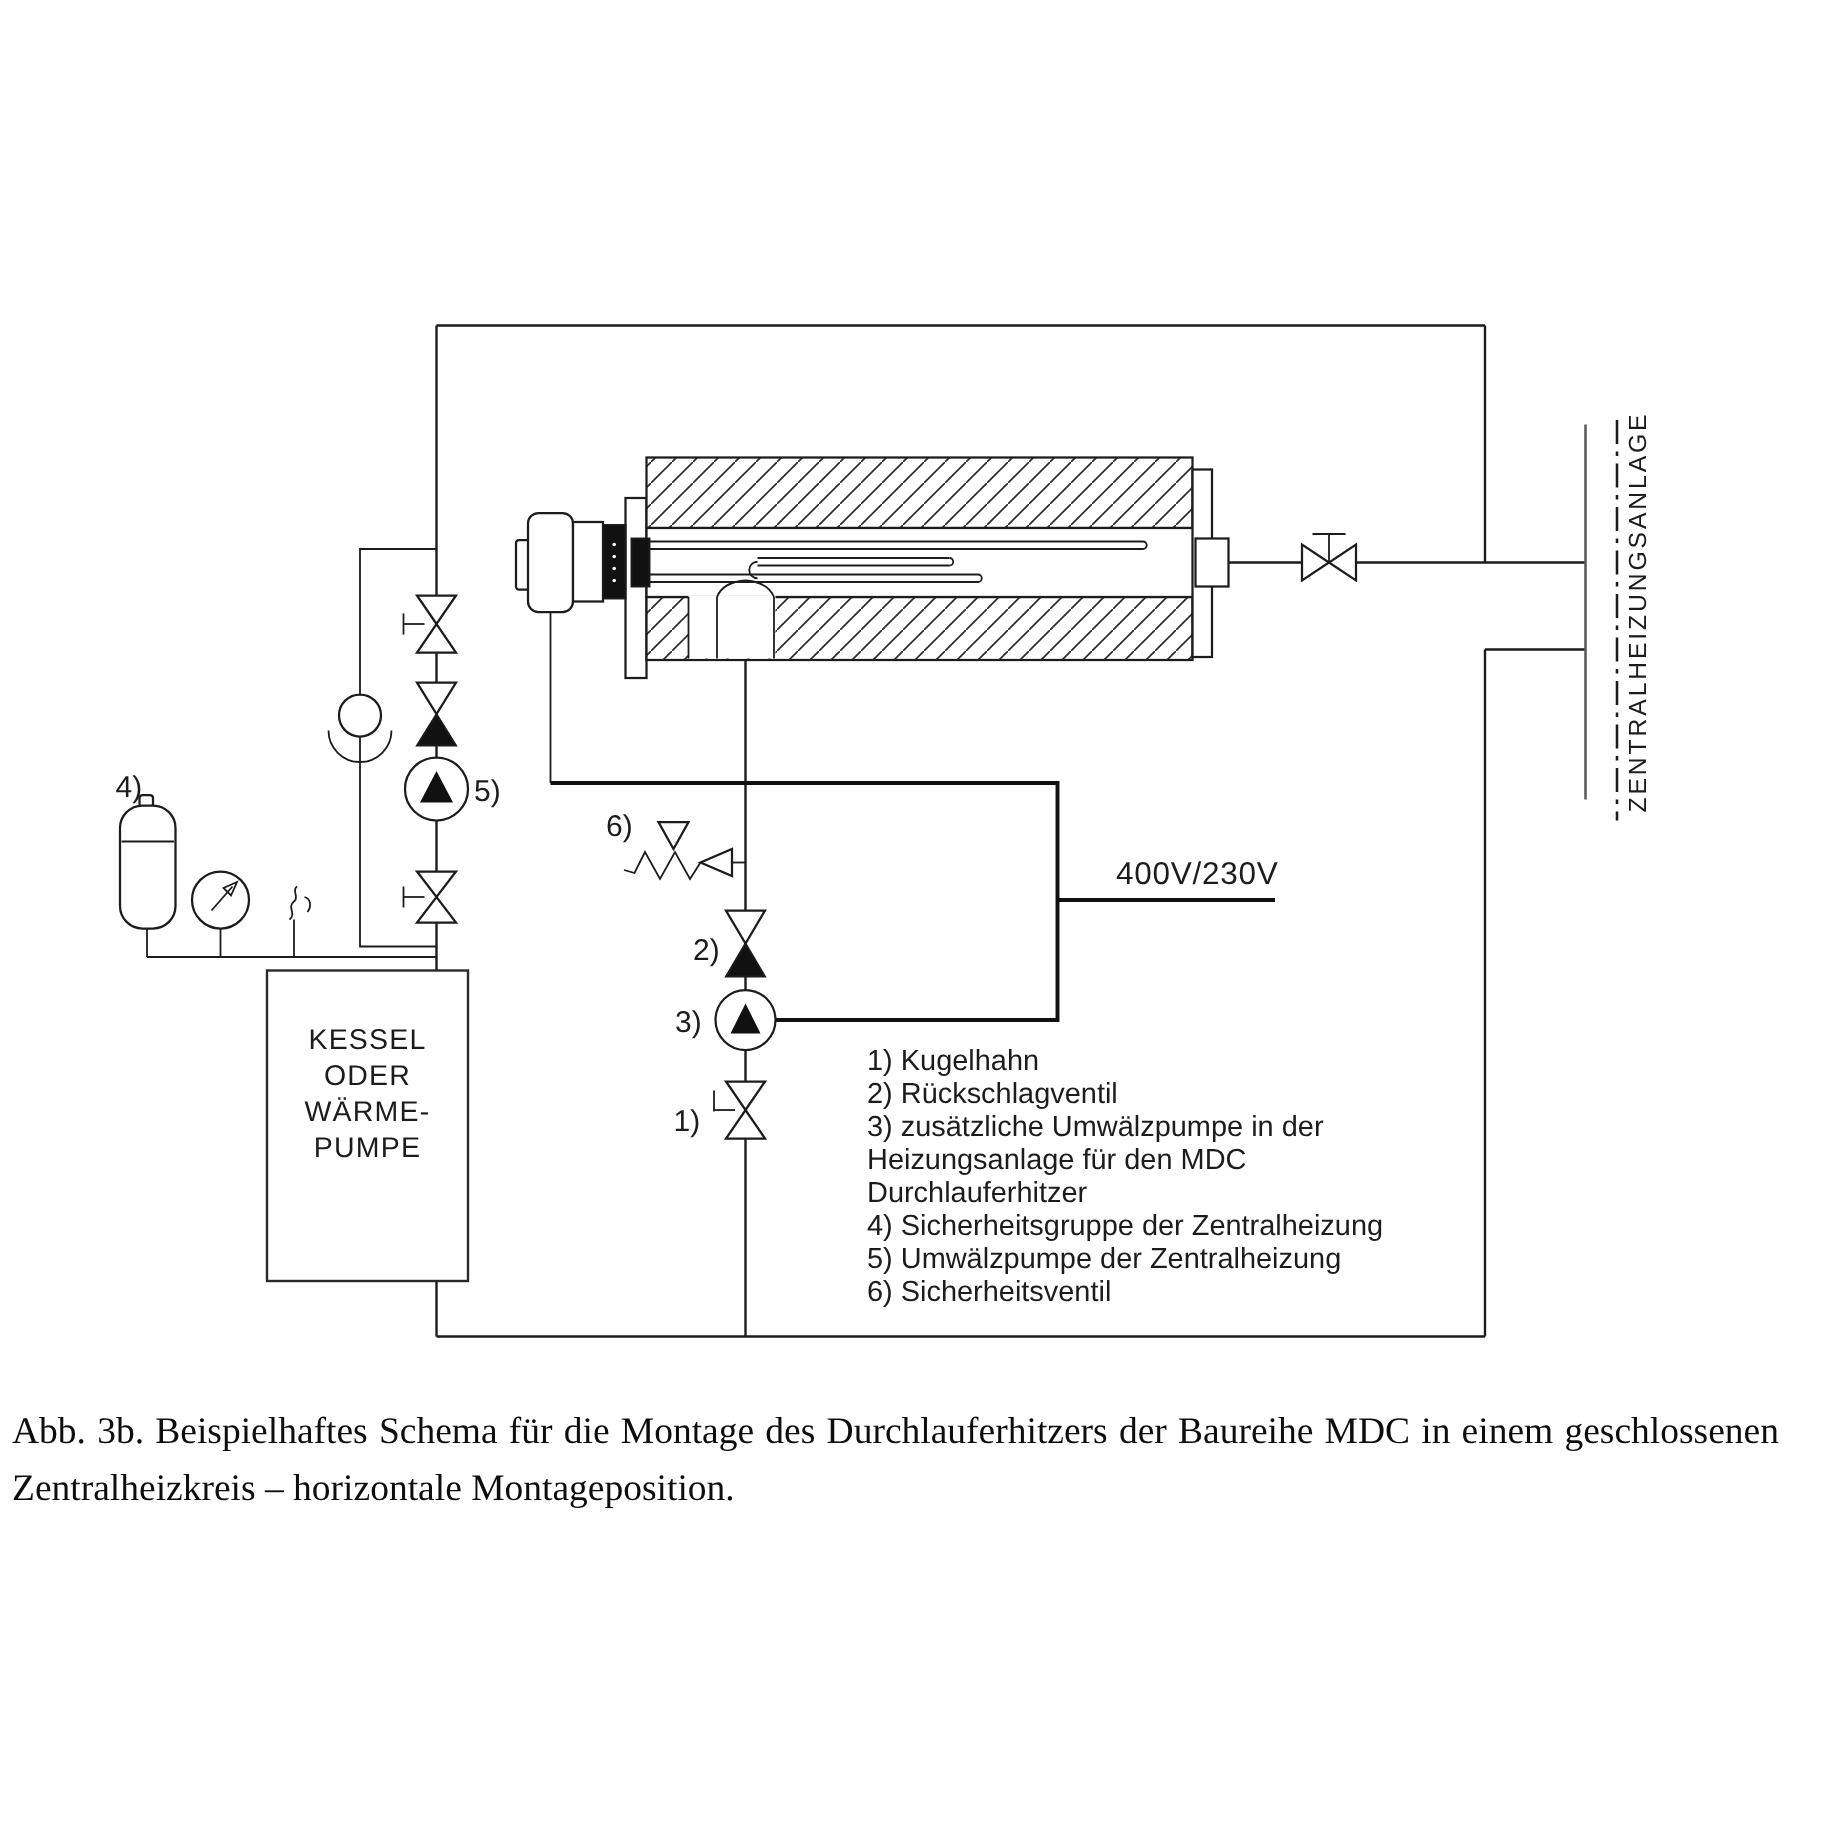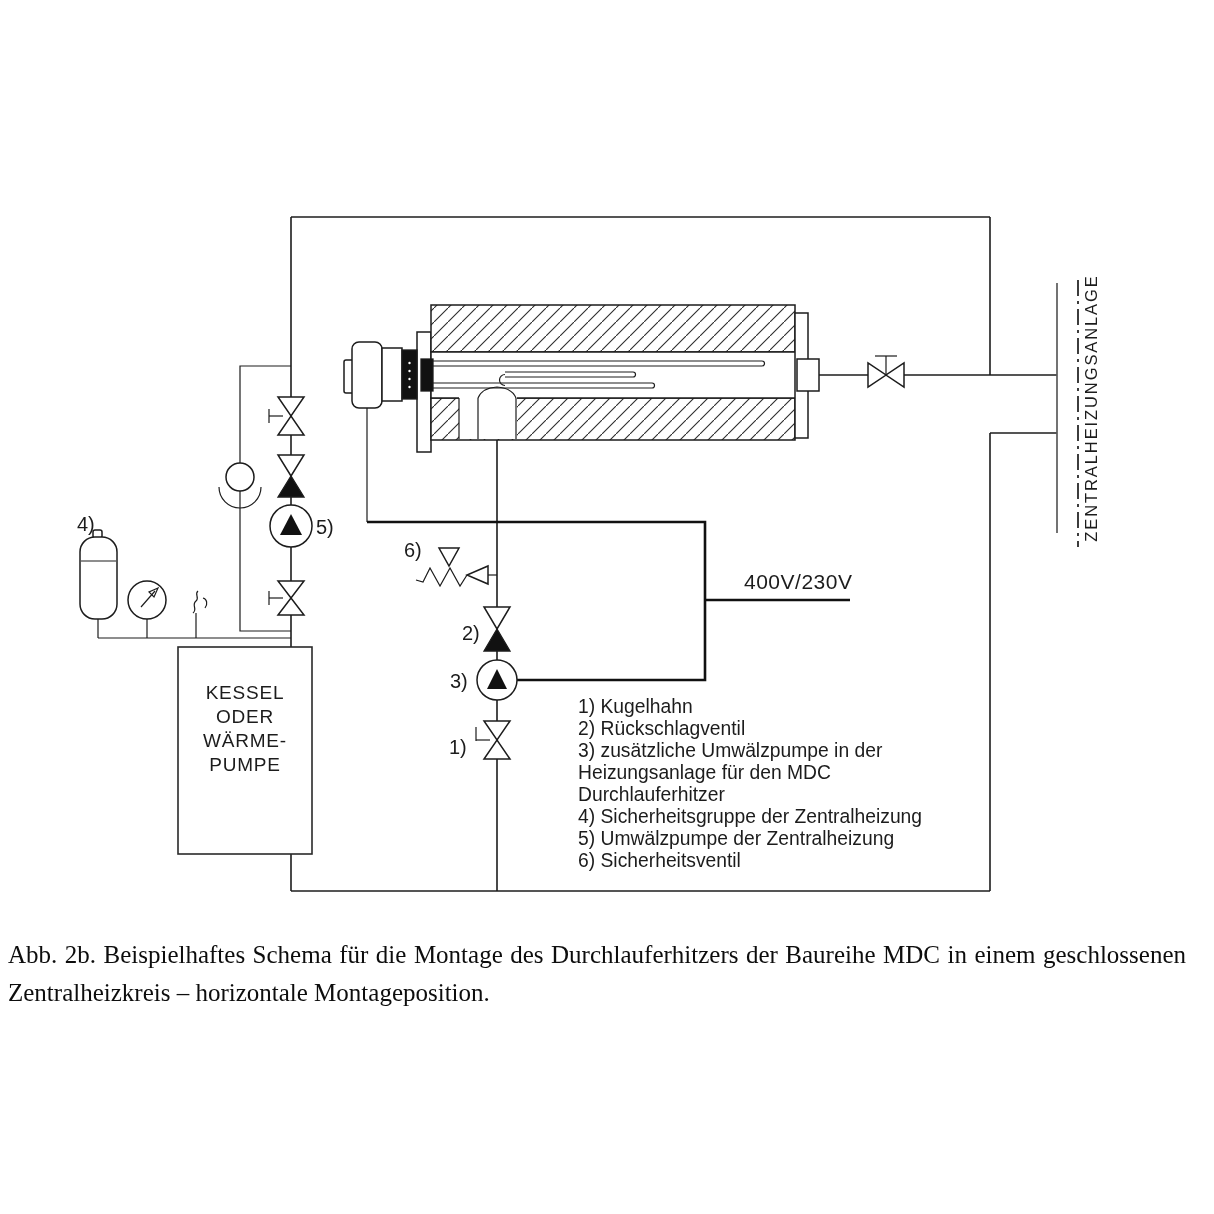--- a/index.html
+++ b/index.html
@@ -212,15 +212,15 @@
     <text class="legend-line" x="578" y="735">2) Rückschlagventil</text>
     <text class="legend-line" x="578" y="757">3) zusätzliche Umwälzpumpe in der</text>
     <text class="legend-line" x="578" y="779">Heizungsanlage für den MDC</text>
     <text class="legend-line" x="578" y="801">Durchlauferhitzer</text>
     <text class="legend-line" x="578" y="823">4) Sicherheitsgruppe der Zentralheizung</text>
     <text class="legend-line" x="578" y="845">5) Umwälzpumpe der Zentralheizung</text>
     <text class="legend-line" x="578" y="867">6) Sicherheitsventil</text>
   </g>
 </svg>
 
-<p class="caption">Abb. 2b. Beispielhaftes Schema für die Montage des Durchlauferhitzers der Baureihe MDC in einem geschlossenen Zentralheizkreis – horizontale Montageposition.</p>
+<p class="caption">Abb. 3b. Beispielhaftes Schema für die Montage des Durchlauferhitzers der Baureihe MDC in einem geschlossenen Zentralheizkreis – horizontale Montageposition.</p>
 
 </div>
 
 </body></html>

